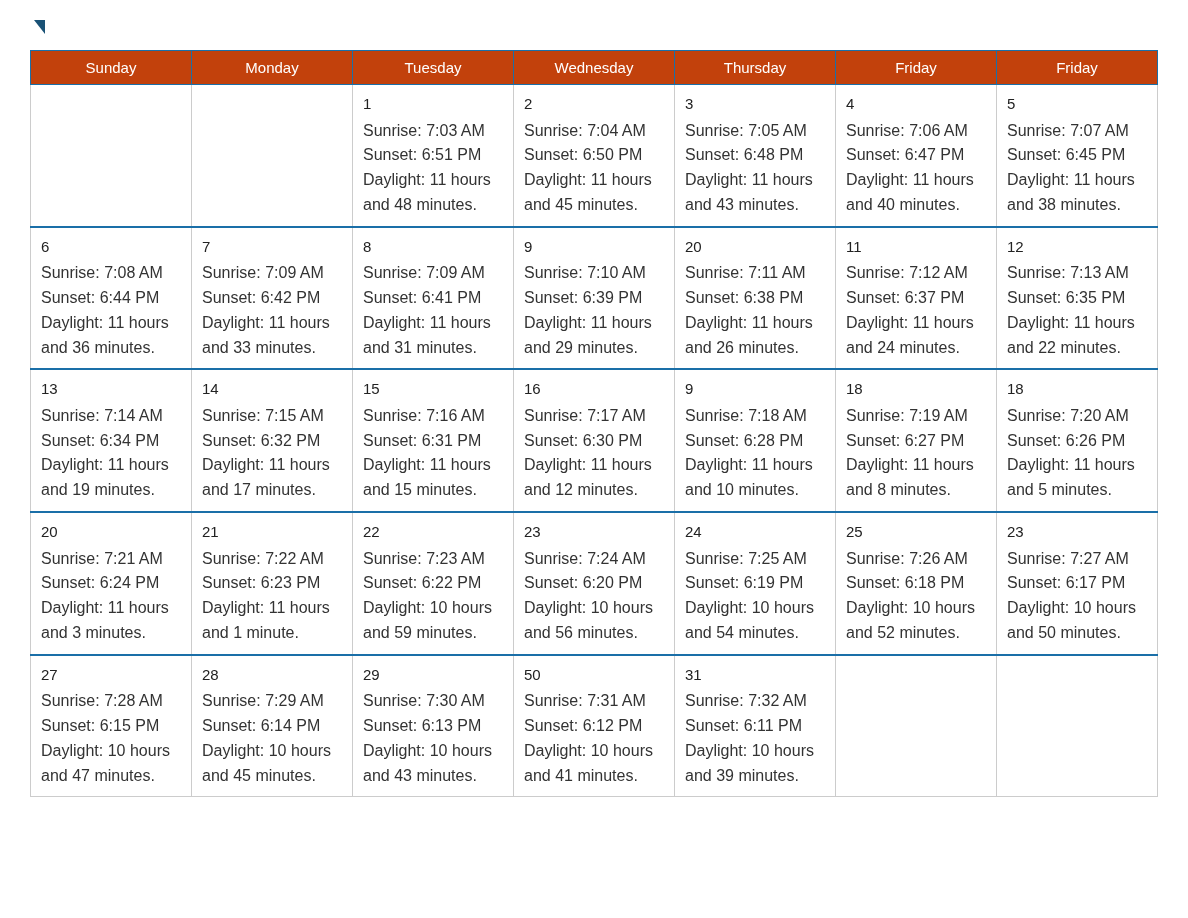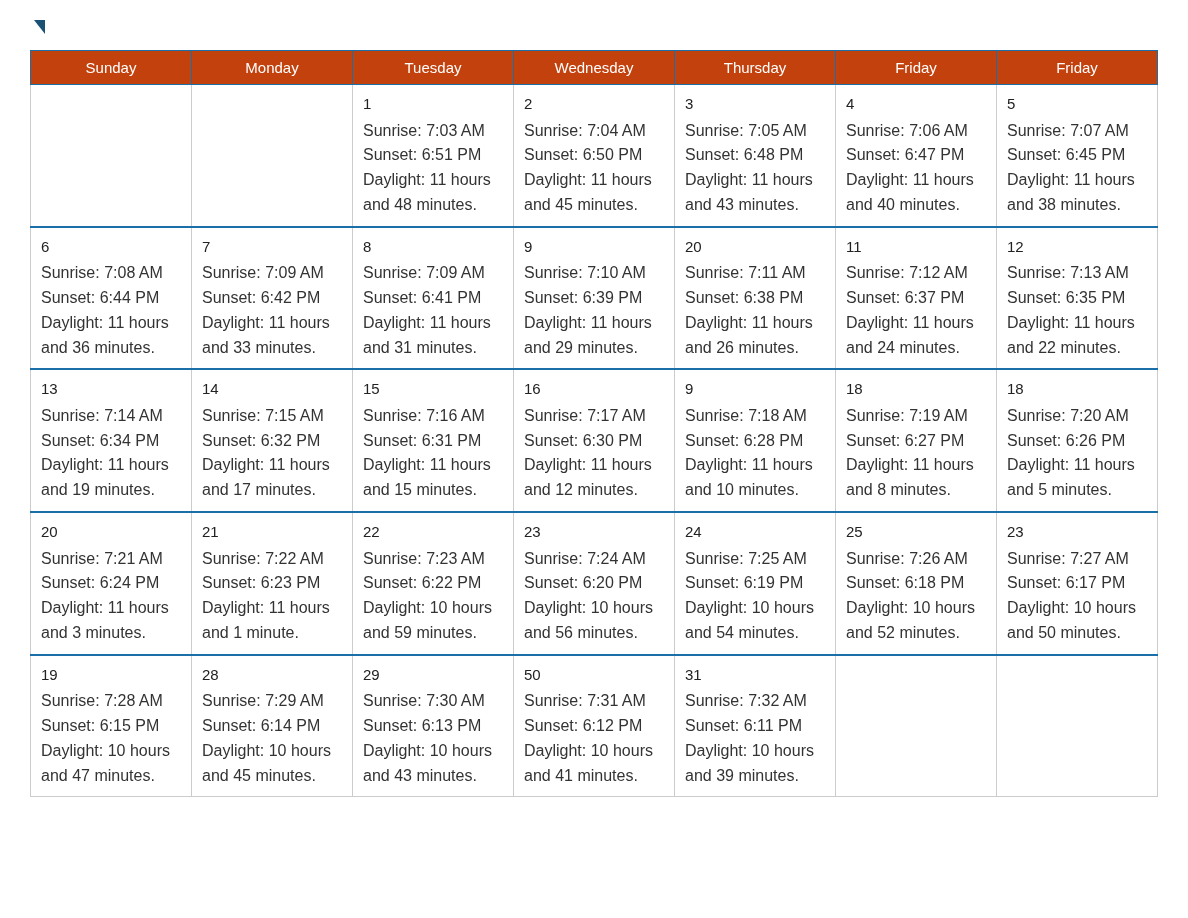--- a/index.html
+++ b/index.html
@@ -237,21 +237,21 @@
           <div class="day-number">25</div>
           <div class="day-info">Sunrise: 7:26 AM<br>Sunset: 6:18 PM<br>Daylight: 10 hours<br>and 52 minutes.</div>
         </td>
         <td>
           <div class="day-number">23</div>
           <div class="day-info">Sunrise: 7:27 AM<br>Sunset: 6:17 PM<br>Daylight: 10 hours<br>and 50 minutes.</div>
         </td>
       </tr>
       <tr class="row-divider">
         <td>
-          <div class="day-number">19</div>
+          <div class="day-number">27</div>
           <div class="day-info">Sunrise: 7:28 AM<br>Sunset: 6:15 PM<br>Daylight: 10 hours<br>and 47 minutes.</div>
         </td>
         <td>
           <div class="day-number">28</div>
           <div class="day-info">Sunrise: 7:29 AM<br>Sunset: 6:14 PM<br>Daylight: 10 hours<br>and 45 minutes.</div>
         </td>
         <td>
           <div class="day-number">29</div>
           <div class="day-info">Sunrise: 7:30 AM<br>Sunset: 6:13 PM<br>Daylight: 10 hours<br>and 43 minutes.</div>
         </td>

